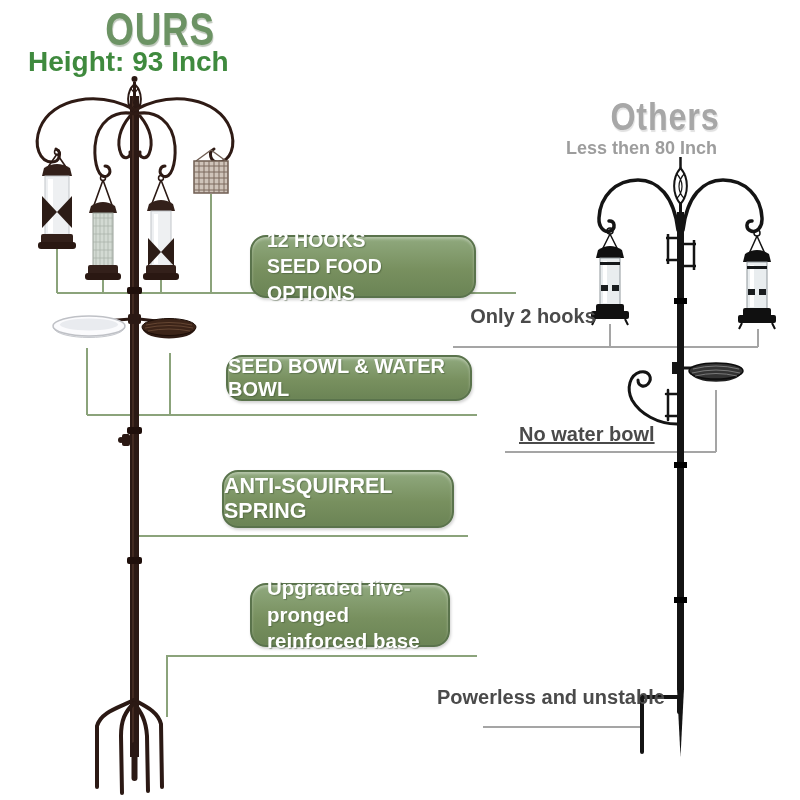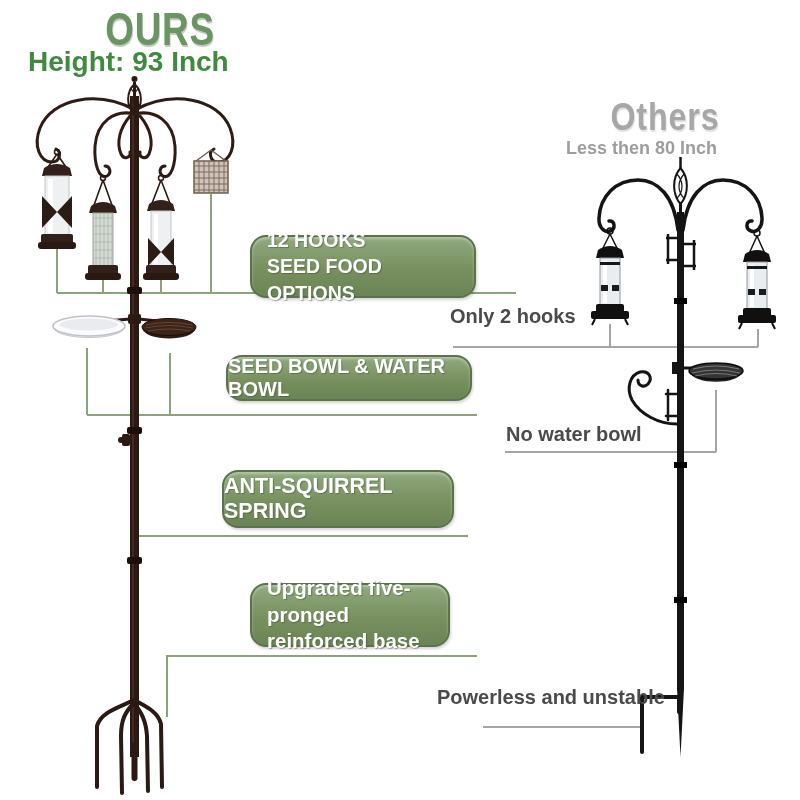--- a/index.html
+++ b/index.html
@@ -30,22 +30,22 @@
   #badge-hooks{left:250px;top:227px;width:226px;height:63px;padding-left:15px;
          font-size:19.5px;line-height:1.35;margin-top:8px;}
   #badge-bowls{left:226px;top:355px;width:246px;height:46px;align-items:center;
          font-size:20px;justify-content:center;}
   #badge-spring{left:222px;top:470px;width:232px;height:58px;align-items:center;
          font-size:21.5px;}
   #badge-base{left:250px;top:583px;width:200px;height:64px;padding-left:15px;
          font-size:20.5px;line-height:1.3;}
 
   .note{position:absolute;color:#4a4a4a;font-weight:700;font-size:20px;line-height:1.18;}
-  #note-hooks{left:450px;top:305px;width:138px;text-align:left;}
-  #note-bowl{left:506px;top:423px;}
+  #note-hooks{left:464px;top:305px;width:138px;text-align:center;}
+  #note-bowl{left:519px;top:423px;text-decoration:underline;}
   #note-base{left:437px;top:686px;}
 </style>
 </head>
 <body>
 
 <div id="stage">
 
   <svg id="art" width="800" height="800" viewBox="0 0 800 800">
 
     <g stroke="#8ba37b" stroke-width="2" fill="none">

